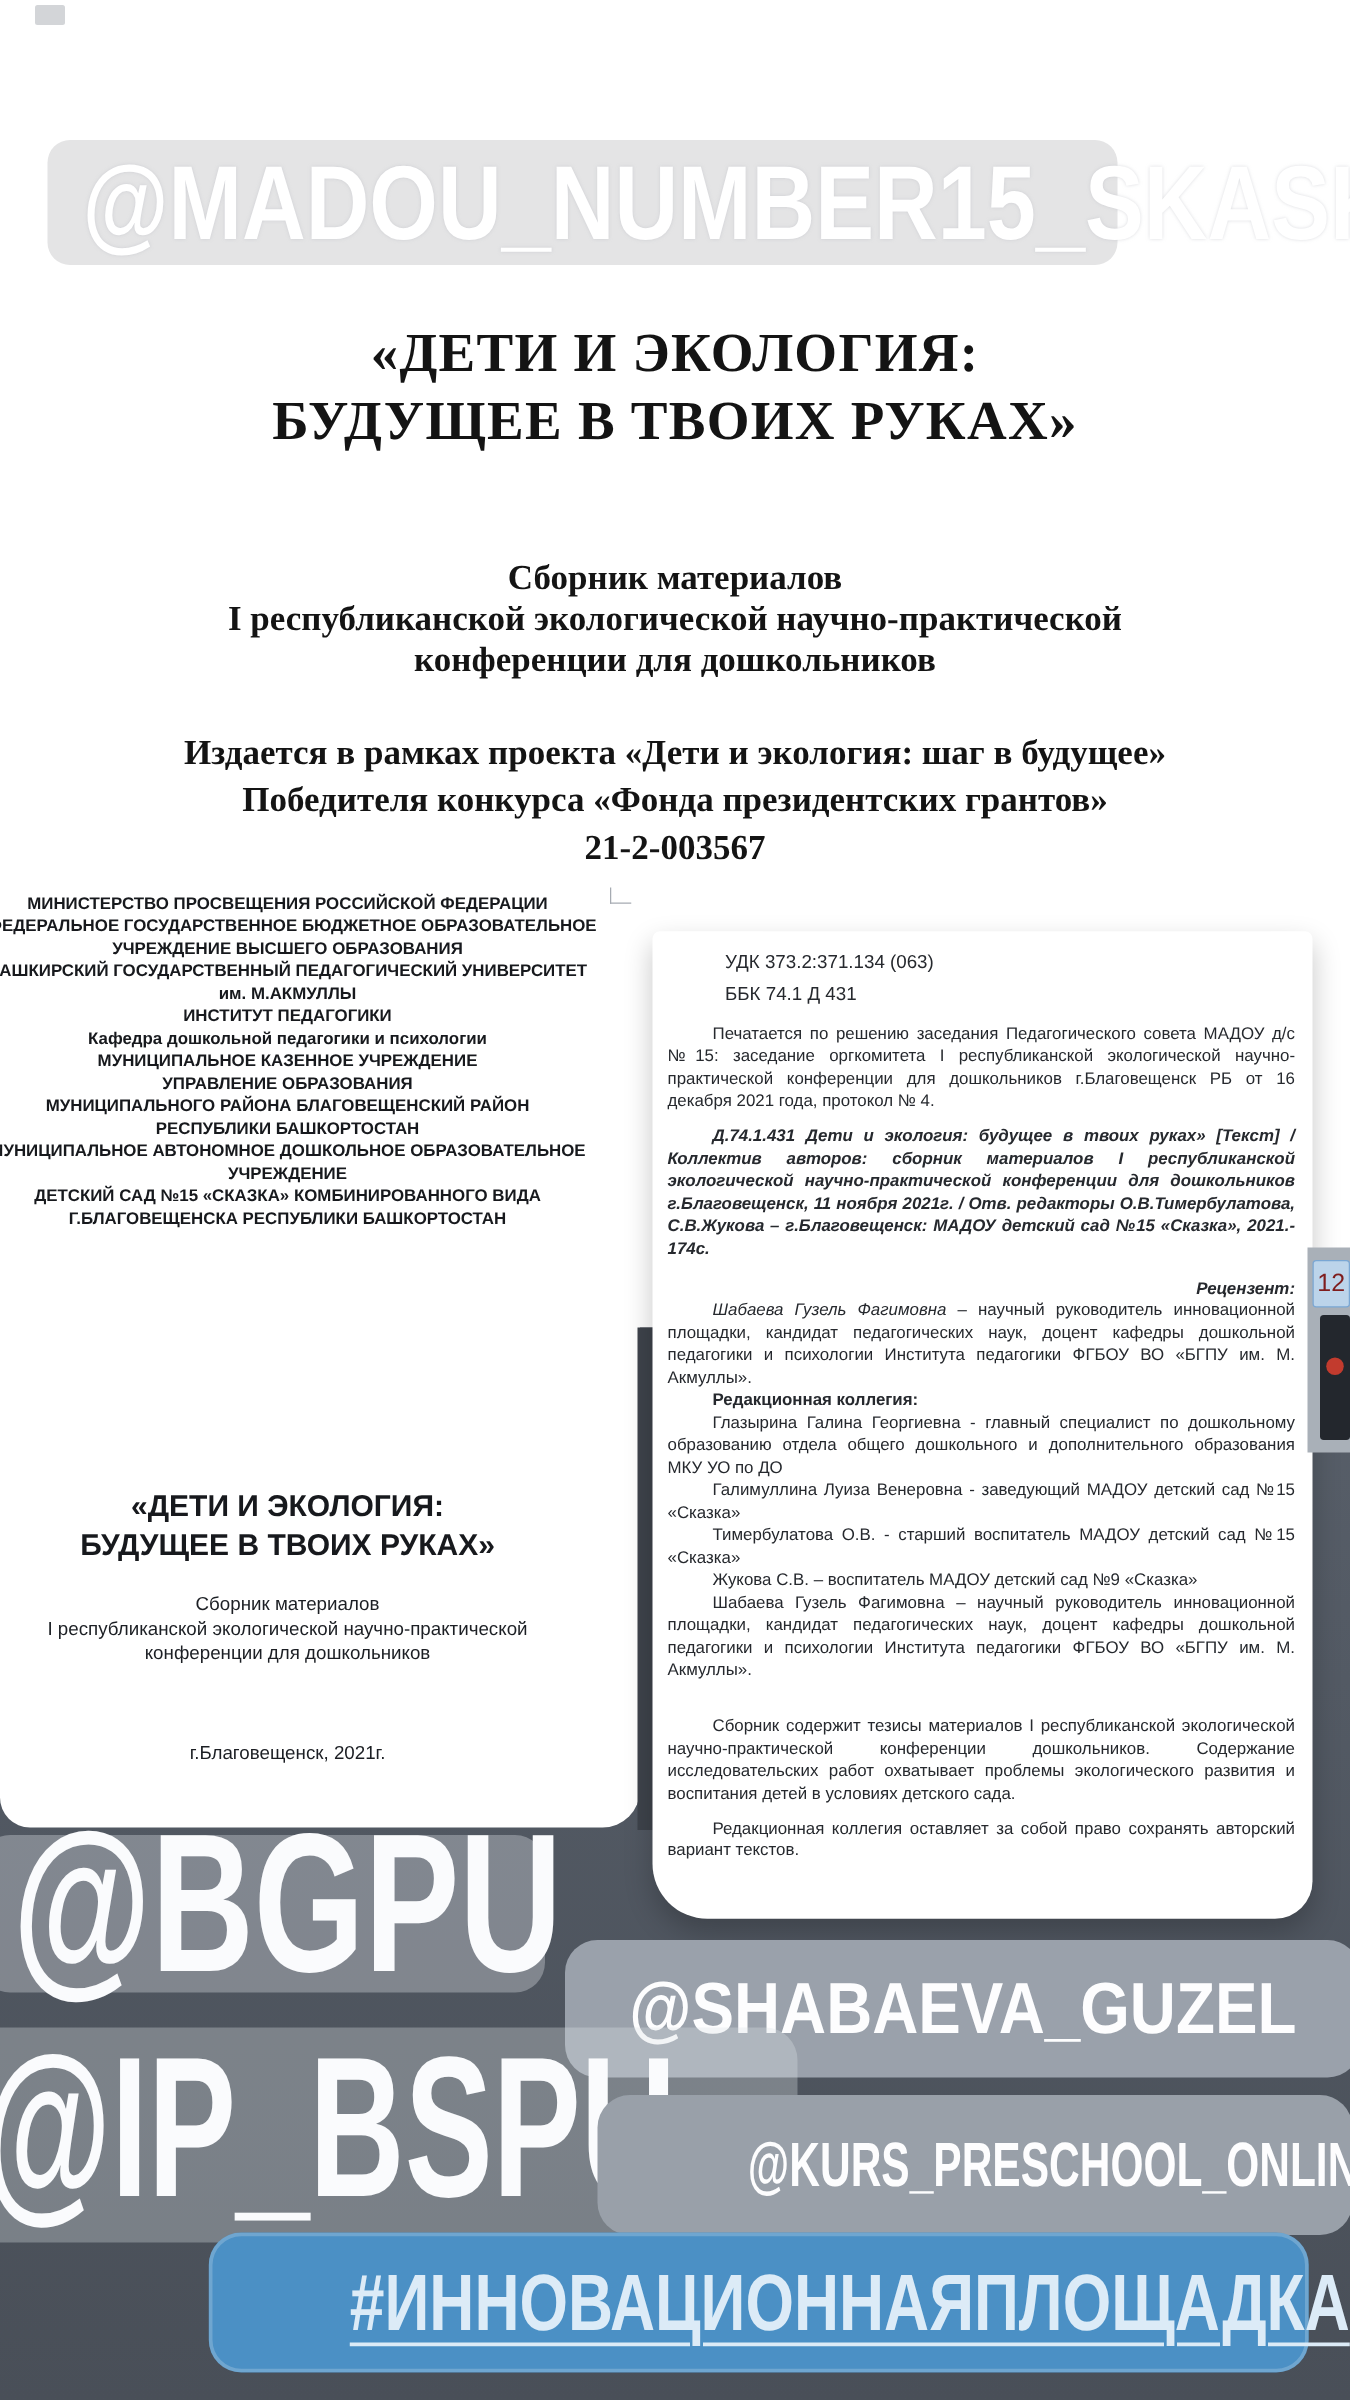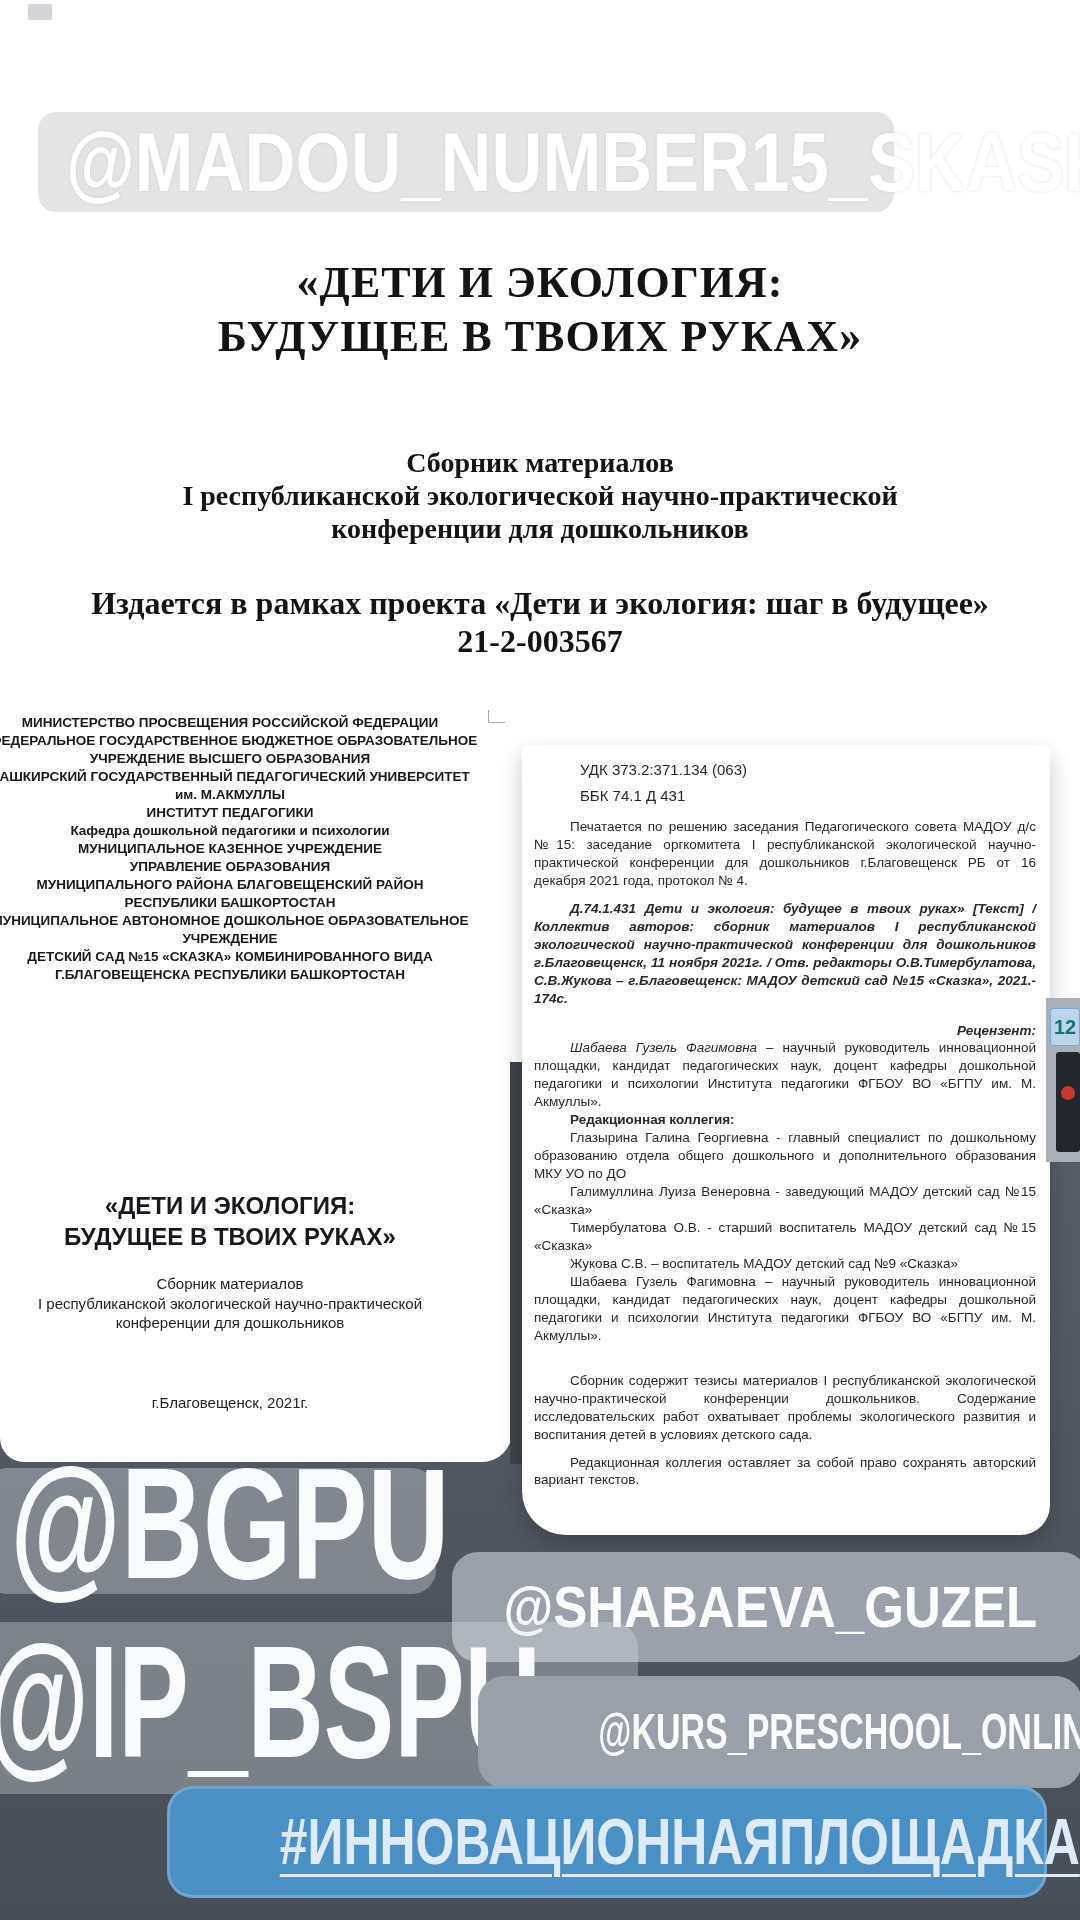--- a/index.html
+++ b/index.html
@@ -18,42 +18,42 @@
     border-radius:6px 6px 30px 44px;box-shadow:0 10px 22px rgba(0,0,0,0.22);
     box-sizing:border-box;padding:16px 14px 0 12px;overflow:hidden;
   }
   .corner-mark{width:16px;height:12px;border-left:1px solid #a6abb2;border-bottom:1px solid #a6abb2;}
   .corner-mark.b{border-left:none;border-right:1px solid #a6abb2;}
   .topleft-mark{left:28px;top:4px;width:24px;height:16px;background:#d3d5d8;border-radius:2px;}
   
   .serif{font-family:"Liberation Serif","DejaVu Serif",serif;font-weight:bold;color:#141414;text-align:center;}
   .main-title{left:10px;top:256px;width:1060px;font-size:44px;line-height:54px;letter-spacing:1px;}
   .subtitle{left:10px;top:446px;width:1060px;font-size:28px;line-height:33px;}
-  .project{left:10px;top:584px;width:1060px;font-size:32px;line-height:38px;}
+  .project{left:10px;top:584px;width:1060px;font-size:28px;line-height:38px;}
   
   .org-block{left:-10px;top:714px;width:480px;text-align:center;font-weight:bold;
     font-size:13.5px;line-height:18px;color:#17191d;white-space:nowrap;}
   .lp-title{left:20px;top:1190px;width:420px;text-align:center;font-weight:bold;font-size:24px;line-height:31px;color:#17191d;}
   .lp-sub{left:20px;top:1274px;width:420px;text-align:center;font-size:15px;line-height:19.5px;color:#1c1f24;}
   .lp-city{left:20px;top:1394px;width:420px;text-align:center;font-size:15px;color:#1c1f24;}
   
   .right-card .udk{font-size:15px;color:#26292e;margin:0 0 9px 46px;}
   .right-card .bbk{font-size:15px;color:#26292e;margin:0 0 14px 46px;}
   .right-card p{font-size:13.5px;line-height:1.33;color:#26292e;text-align:justify;
     text-indent:36px;margin:0 0 10px 0;}
   .right-card p.tight{margin:0;}
   .right-card .biblio{font-style:italic;font-weight:bold;margin:4px 0 14px 0;}
   .right-card .head-it{font-style:italic;font-weight:bold;text-align:right;}
   .right-card .head-b{font-weight:bold;text-align:left;margin-top:10px;}
   .right-card .name-it{font-style:italic;}
   .right-card .gap{margin-top:27px;}
   
   .right-strip{left:1046px;top:998px;width:34px;height:164px;background:#a9b0b8;}
   .page-badge{left:1050px;top:1008px;width:30px;height:38px;background:#bcd4ea;border:1px solid #7aa7d4;
-    box-sizing:border-box;color:#0f766e;font-size:20px;font-weight:bold;text-align:center;line-height:36px;border-radius:3px;}
+    box-sizing:border-box;color:#7f1d1d;font-size:20px;font-weight:normal;text-align:center;line-height:36px;border-radius:3px;}
   .dark-strip{left:1056px;top:1052px;width:24px;height:100px;background:#23272d;border-radius:3px;}
   .red-dot{left:5px;top:34px;width:14px;height:14px;background:#c23b2e;border-radius:50%;}
   
   .sticker-text{font-weight:bold;white-space:nowrap;}
   .banner-madou{left:38px;top:112px;width:856px;height:100px;background:#e4e4e5;border-radius:18px;}
   .banner-madou-text{left:66px;top:112px;height:100px;line-height:100px;font-size:84px;color:#ffffff;
     transform:scaleX(0.84);transform-origin:left center;text-shadow:0 0 3px rgba(185,188,194,0.55);}
   .pill-fond{left:128px;top:83px;width:790px;height:56px;background:#5da4d7;border-radius:28px;
     box-shadow:inset 0 0 0 2px rgba(255,255,255,0.18);text-align:center;}
   .pill-fond .sticker-text{display:inline-block;font-size:46px;line-height:56px;color:#f2f9ff;transform:scaleX(0.85);}
@@ -86,20 +86,21 @@
     <div>«ДЕТИ И ЭКОЛОГИЯ:</div>
     <div>БУДУЩЕЕ В ТВОИХ РУКАХ»</div>
   </div>
   <div class="abs serif subtitle">
     <div>Сборник материалов</div>
     <div>I республиканской экологической научно-практической</div>
     <div>конференции для дошкольников</div>
   </div>
   <div class="abs serif project">
     <div>Издается в рамках проекта «Дети и экология: шаг в будущее»</div>
+    <div>Победителя конкурса «Фонда президентских грантов»</div>
     <div>21-2-003567</div>
   </div>
 
   <div class="abs corner-mark" style="left:488px;top:710px;"></div>
   <div class="abs corner-mark b" style="left:530px;top:756px;"></div>
 
   <div class="abs org-block">
     <div>МИНИСТЕРСТВО ПРОСВЕЩЕНИЯ РОССИЙСКОЙ ФЕДЕРАЦИИ</div>
     <div>ФЕДЕРАЛЬНОЕ ГОСУДАРСТВЕННОЕ БЮДЖЕТНОЕ ОБРАЗОВАТЕЛЬНОЕ</div>
     <div>УЧРЕЖДЕНИЕ ВЫСШЕГО ОБРАЗОВАНИЯ</div>

